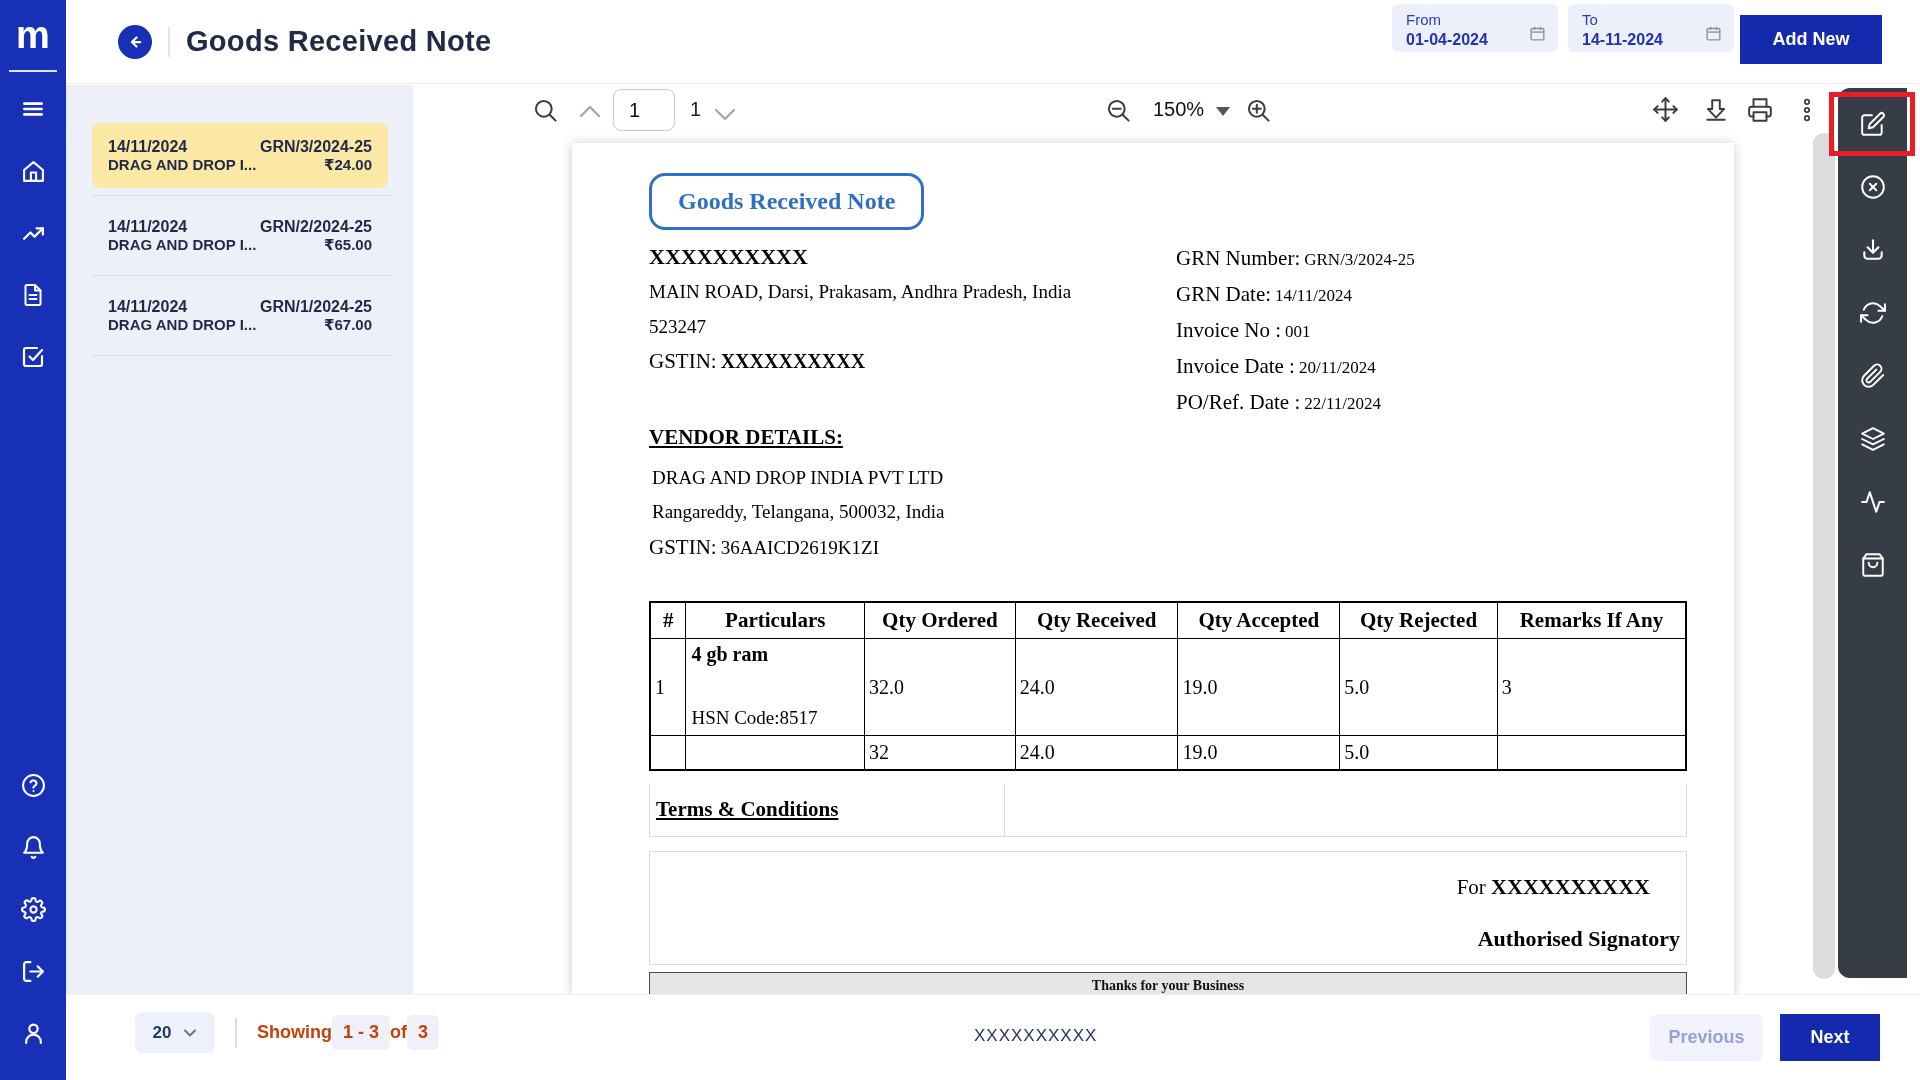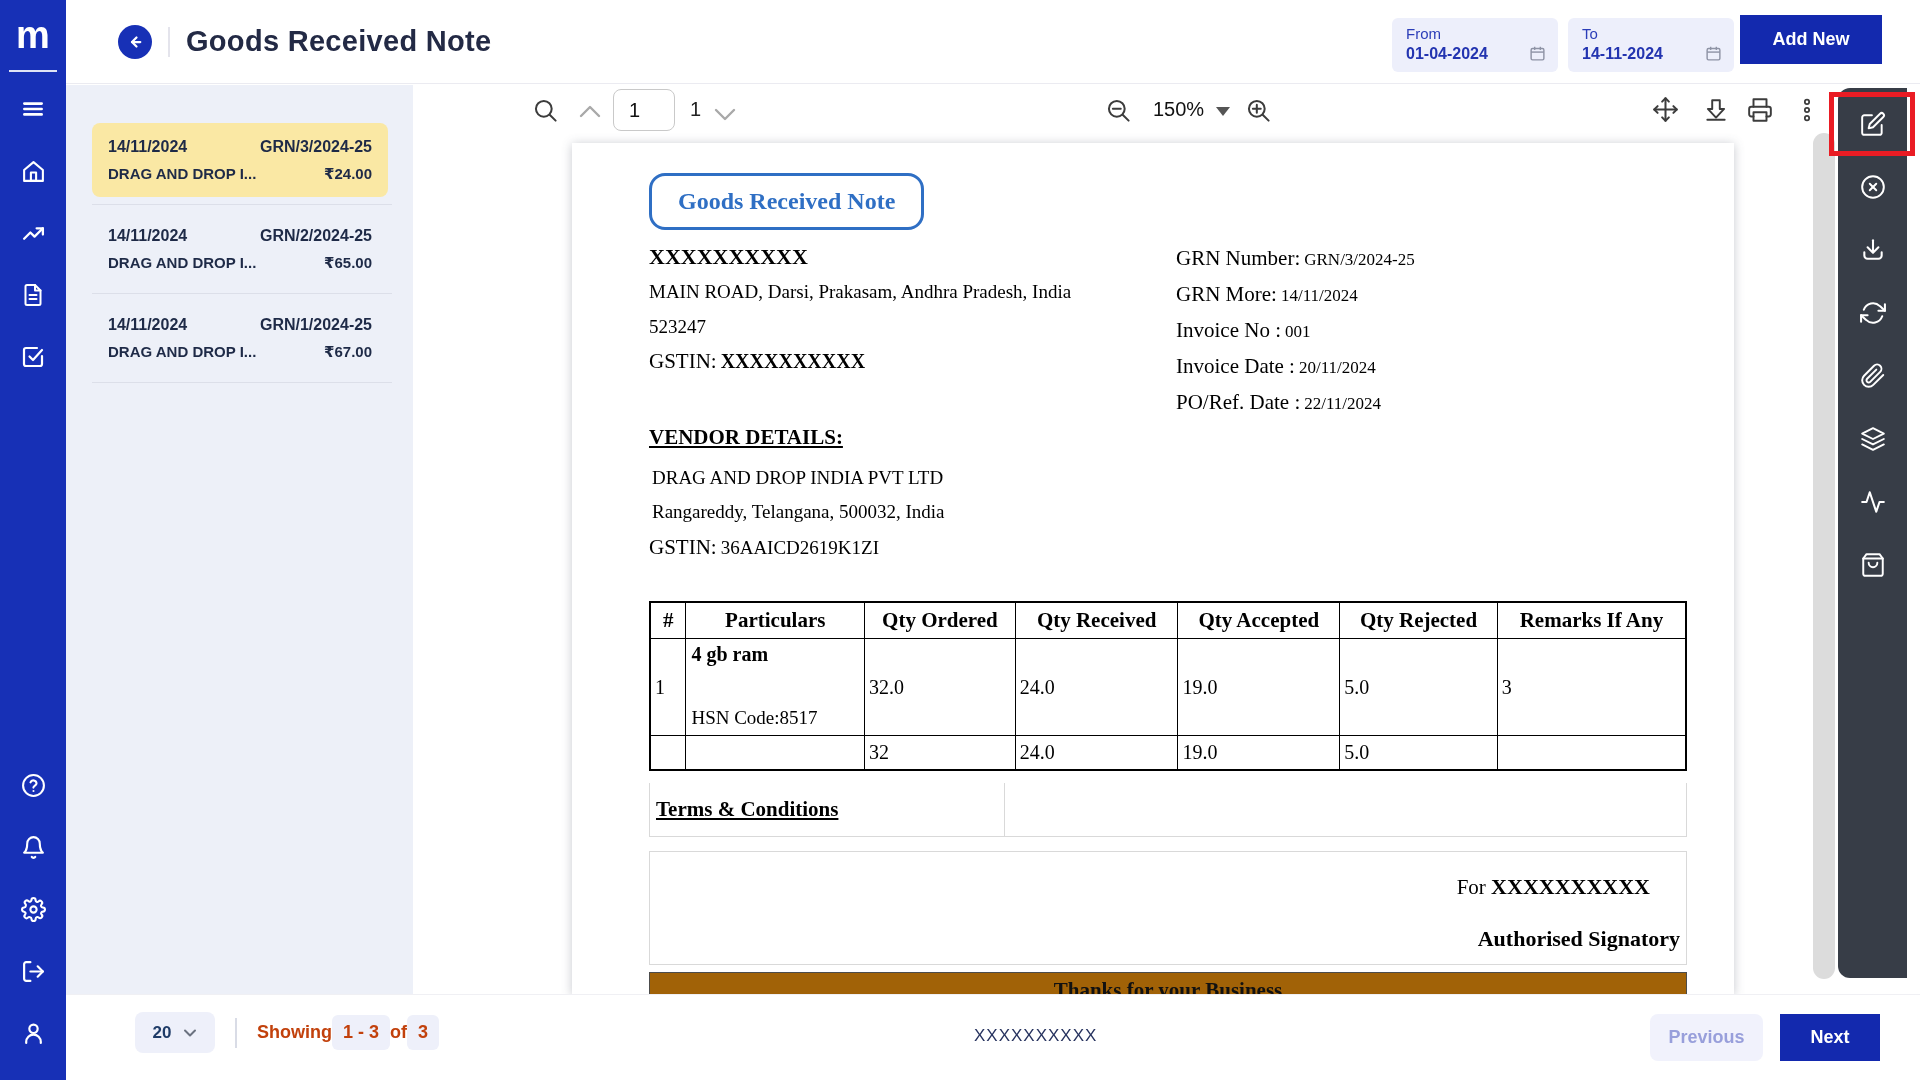--- a/index.html
+++ b/index.html
@@ -16,38 +16,38 @@
   .side-spacer{flex:1}
   .side-bottom{padding-bottom:16px;display:flex;flex-direction:column;align-items:center}
 
   
   .app-header{position:absolute;left:66px;top:0;width:1854px;height:84px;background:#fff;
     border-bottom:1px solid #ebebf1;display:flex;align-items:center;z-index:10}
   .back-btn{width:34px;height:34px;border-radius:50%;background:#1730b6;color:#fff;margin-left:52px;
     display:flex;align-items:center;justify-content:center;cursor:pointer;flex:0 0 auto}
   .header-vr{width:2px;height:30px;background:#e4e4ec;margin:0 16px}
   .page-title{font-size:29px;font-weight:bold;color:#232a45;letter-spacing:.3px}
-  .date-chip{position:absolute;top:18px;width:166px;height:54px;background:#edeffb;border-radius:6px;
+  .date-chip{position:absolute;top:4px;width:166px;height:48px;background:#edeffb;border-radius:6px;
     padding:7px 0 0 14px;color:#2b3db8;cursor:pointer}
   .date-chip.from{left:1326px}
   .date-chip.to{left:1502px}
   .chip-label{font-size:15px;font-weight:500}
   .chip-value{font-size:16px;font-weight:600;margin-top:3px;color:#2334b0}
   .chip-cal{position:absolute;right:12px;bottom:10px;color:#8e93a5}
   .add-new-btn{position:absolute;left:1674px;top:15px;width:142px;height:49px;background:#1329ae;
     color:#fff;border-radius:0;font-weight:bold;font-size:18px;display:flex;align-items:center;
     justify-content:center;cursor:pointer}
 
   
   .grn-panel{position:absolute;left:66px;top:85px;width:347px;height:909px;background:#edf0f8;padding-top:38px}
   .grn-item{width:296px;margin-left:26px;padding:15px 16px 14px;border-radius:8px;cursor:pointer;color:#1e2a47}
   .grn-item.selected{background:#fae8a4}
   .grn-row{display:flex;justify-content:space-between;align-items:baseline}
   .grn-date,.grn-number{font-size:16px;font-weight:bold}
-  .grn-row2{margin-top:9px}
+  .grn-row2{}
   .grn-vendor,.grn-amount{font-size:15px;font-weight:bold}
   .grn-sep{height:1px;background:#dcdfe9;margin:7px 0 7px 26px;width:300px}
 
   
   .viewer{position:absolute;left:413px;top:85px;width:1425px;height:909px;background:#fff}
   .pdf-toolbar{position:relative;height:54px}
   .tb{position:absolute;color:#3c3c3c;cursor:pointer}
   .tb.dim{color:#a9a9a9}
   .page-input{position:absolute;left:200px;top:4px;width:62px;height:42px;border:1.5px solid #c9c9c9;
     border-radius:8px;font-size:20px;padding-left:15px;color:#111;outline:none;
@@ -85,22 +85,22 @@
   .part-name{position:absolute;left:5px;top:4px;font-size:20px;font-weight:bold}
   .part-hsn{position:absolute;left:5px;bottom:6px;font-size:19px;font-weight:normal}
   .terms-box{position:absolute;left:77px;top:640px;width:1038px;height:54px;
     border-left:1px solid #d9d9d9;border-right:1px solid #d9d9d9;border-bottom:1px solid #d9d9d9}
   .terms-vr{position:absolute;left:354px;top:0;width:1px;height:54px;background:#d9d9d9}
   .terms-heading{font-size:21px;font-weight:bold;text-decoration:underline;padding:14px 0 0 6px}
   .sig-box{position:absolute;left:77px;top:708px;width:1038px;height:114px;border:1px solid #d9d9d9}
   .sig-for{position:absolute;right:36px;top:22px;font-size:21px}
   .sig-for b{font-size:22px}
   .sig-auth{position:absolute;right:6px;top:74px;font-size:22px;font-weight:bold}
-  .grey-bar{position:absolute;left:77px;top:829px;width:1038px;height:36px;background:#a16207;
-    border:1px solid #4c4c4c;text-align:center;font-size:21px;font-weight:bold;padding-top:5px;color:#111}
+  .grey-bar{position:absolute;left:77px;top:829px;width:1038px;height:36px;background:#e5e5e5;
+    border:1px solid #4c4c4c;text-align:center;font-size:14px;font-weight:bold;padding-top:5px;color:#111}
   .scroll-thumb{position:absolute;left:1400px;top:48px;width:22px;height:846px;background:#dcdcdc;
     border-radius:12px;cursor:pointer}
 
   
   .right-toolbar{position:absolute;left:1838px;top:88px;width:69px;height:890px;background:#373d47;
     border-radius:12px 0 0 12px;display:flex;flex-direction:column;align-items:center;padding-top:12px;z-index:15}
   .rt-icon{width:48px;height:48px;margin-bottom:15px;display:flex;align-items:center;justify-content:center;
     color:#fff;cursor:pointer}
   .red-box{position:absolute;left:1829px;top:92px;width:86px;height:64px;border:5px solid #ea1c24;z-index:16}
 
@@ -343,21 +343,21 @@
 
     <div class="company-block">
       <div class="company-name">XXXXXXXXXX</div>
       <div class="company-line">MAIN ROAD, Darsi, Prakasam, Andhra Pradesh, India</div>
       <div class="company-line">523247</div>
       <div><span class="gst-label">GSTIN:</span> <span class="gst-value">XXXXXXXXXX</span></div>
     </div>
 
     <div class="meta-block">
       <div><span class="meta-label">GRN Number:</span> <span class="meta-value">GRN/3/2024-25</span></div>
-      <div><span class="meta-label">GRN More:</span> <span class="meta-value">14/11/2024</span></div>
+      <div><span class="meta-label">GRN Date:</span> <span class="meta-value">14/11/2024</span></div>
       <div><span class="meta-label">Invoice No :</span> <span class="meta-value">001</span></div>
       <div><span class="meta-label">Invoice Date :</span> <span class="meta-value">20/11/2024</span></div>
       <div><span class="meta-label">PO/Ref. Date :</span> <span class="meta-value">22/11/2024</span></div>
     </div>
 
     <div class="vendor-block">
       <div class="vendor-heading">VENDOR DETAILS:</div>
       <div class="vendor-line">DRAG AND DROP INDIA PVT LTD</div>
       <div class="vendor-line">Rangareddy, Telangana, 500032, India</div>
       <div class="vendor-gst"><span class="gst-label">GSTIN:</span> <span class="v">36AAICD2619K1ZI</span></div>

